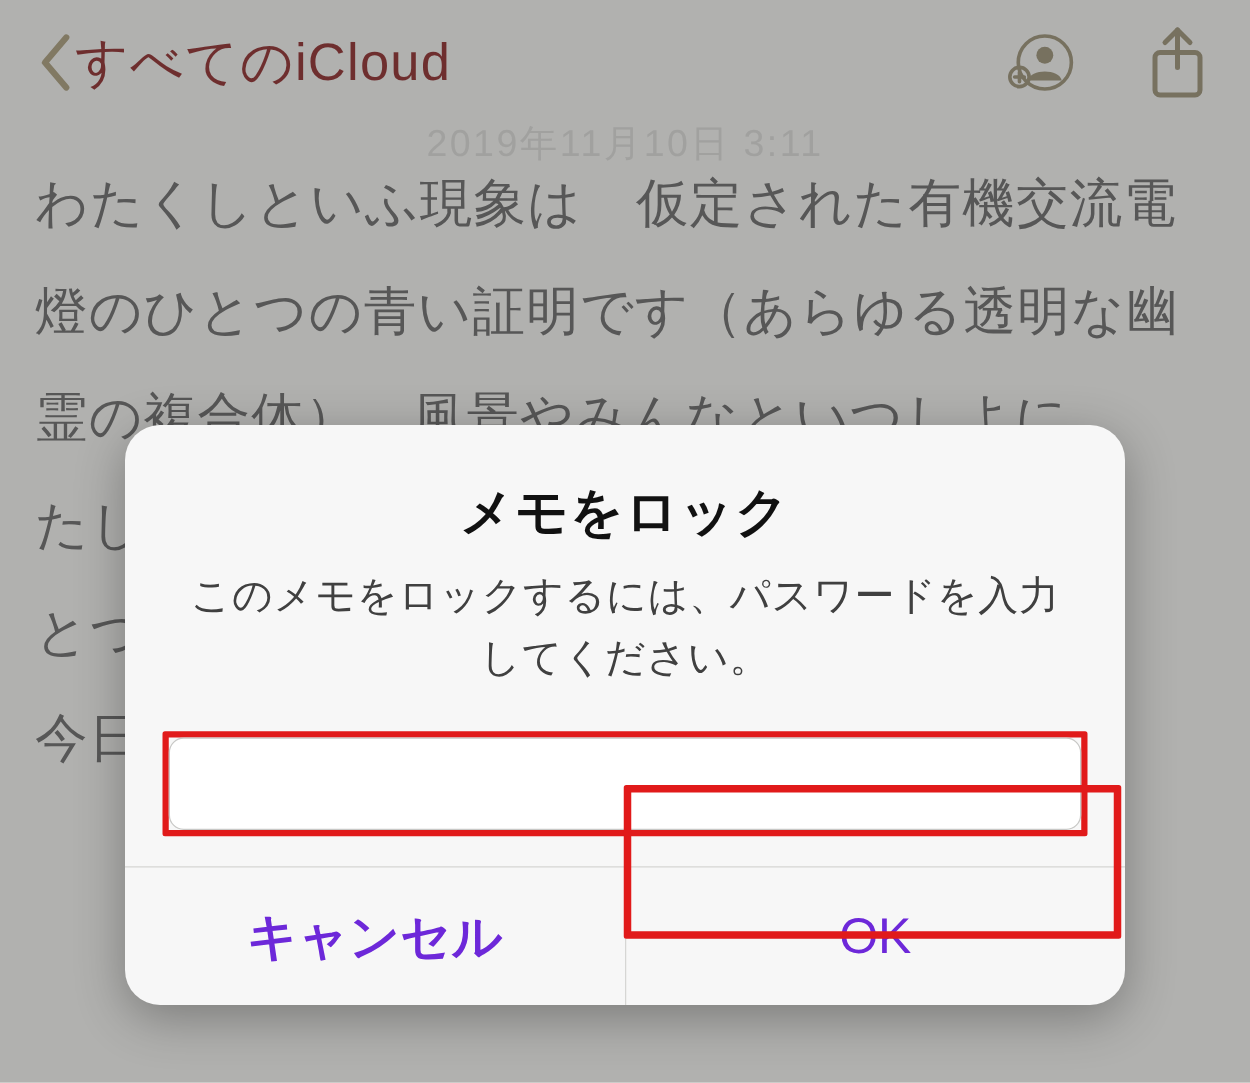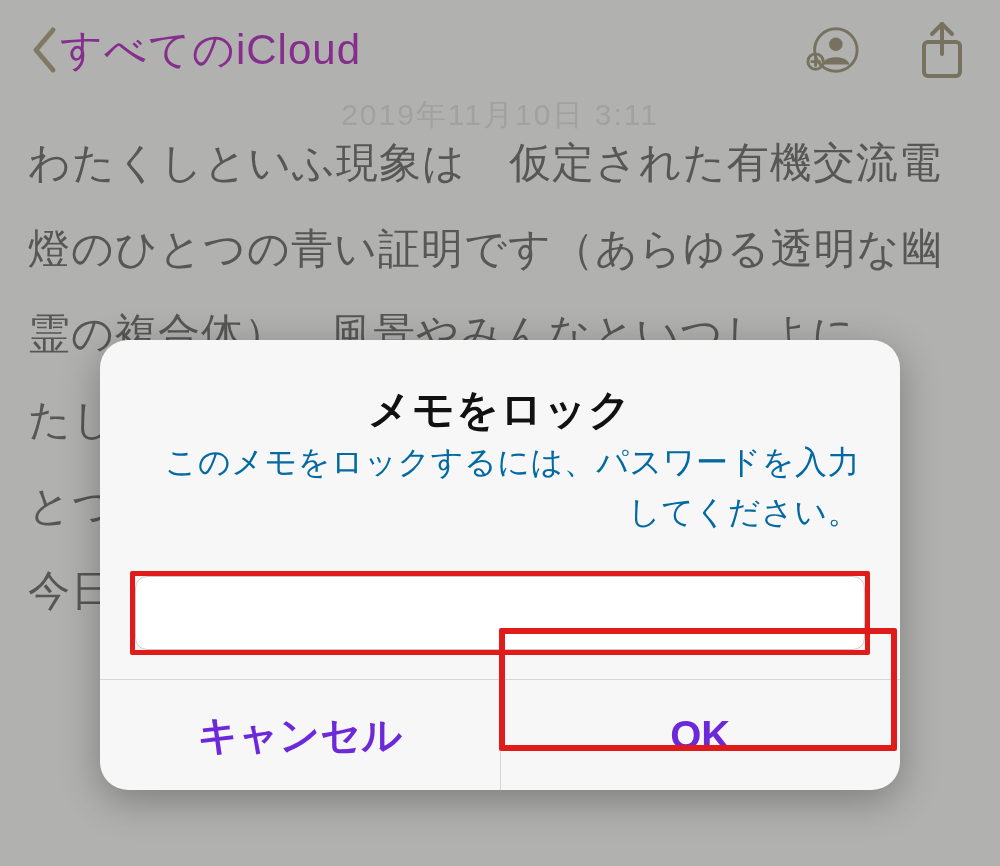--- a/index.html
+++ b/index.html
@@ -4,41 +4,41 @@
 <style>
   html,body{margin:0;padding:0;width:1000px;height:866px;font-family:-apple-system,"Hiragino Sans","Hiragino Kaku Gothic ProN","Yu Gothic",sans-serif;background:#e5e5e2;overflow:hidden;}
   *{box-sizing:border-box;}
   .page{position:relative;width:1000px;height:866px;}
   .content{position:absolute;inset:0;}
   .overlay{position:absolute;inset:0;background:rgba(80,80,80,0.35);}
   
   .header{display:flex;align-items:center;justify-content:space-between;height:100px;padding:0 30px;}
   .header-left{display:flex;align-items:center;gap:4px;color:#93886b;}
   .chev{font-size:58px;line-height:1;color:#93886b;font-weight:300;margin-right:-2px;}
-  .back-text{font-size:42px;color:#a21caf;letter-spacing:1px;}
+  .back-text{font-size:42px;color:#7f1d1d;letter-spacing:1px;}
   .header-right{display:flex;align-items:center;gap:54px;color:#8c8368;}
   .icon-seat{width:56px;height:56px;display:flex;align-items:center;justify-content:center;}
   svg{display:block;}
   
   .date{position:absolute;top:95px;left:0;right:0;text-align:center;font-size:30px;color:rgba(120,120,120,0.22);letter-spacing:2px;}
   
   .note-body{padding:20px 28px 0 28px;font-size:42px;line-height:2.04;color:#5b5b5b;letter-spacing:1px;}
   
   .dialog{position:absolute;left:100px;top:340px;width:800px;background:#f7f7f7;border-radius:28px;box-shadow:0 10px 40px rgba(0,0,0,0.3);overflow:hidden;}
   .dlg-head{padding:42px 40px 0 40px;text-align:center;}
   .dlg-title{font-size:42px;font-weight:700;color:#111;letter-spacing:1px;}
-  .dlg-msg{font-size:32px;color:#0369a1;line-height:1.55;letter-spacing:0.5px;text-align:right;}
+  .dlg-msg{margin-top:14px;font-size:32px;color:#404040;line-height:1.55;letter-spacing:0.5px;}
   .dlg-input-wrap{padding:34px 30px 24px 30px;}
   .hl-input{border:5px solid #e11a1a;border-radius:2px;padding:0;}
   .pwd{width:100%;height:74px;border:1px solid #c8c8c6;border-radius:12px;background:#fff;font-size:30px;padding:0 14px;outline:none;}
   .dlg-buttons{display:flex;border-top:1px solid #d6d6d4;}
   .dlg-btn{flex:1;height:110px;display:flex;align-items:center;justify-content:center;font-size:40px;color:#6d28d9;background:transparent;border:none;cursor:pointer;}
   .dlg-btn+.dlg-btn{border-left:1px solid #d6d6d4;}
   .dlg-btn.cancel{font-weight:700;}
-  .dlg-btn.ok{font-weight:700;}
+  .dlg-btn.ok{font-weight:400;}
   
   .ok-hl{position:absolute;left:499px;top:628px;width:398px;height:123px;border:6px solid #e11a1a;border-radius:2px;pointer-events:none;}
 </style>
 </head>
 <body>
 
 <div class="page">
   <div class="content">
     <div class="header">
       <div class="header-left">

